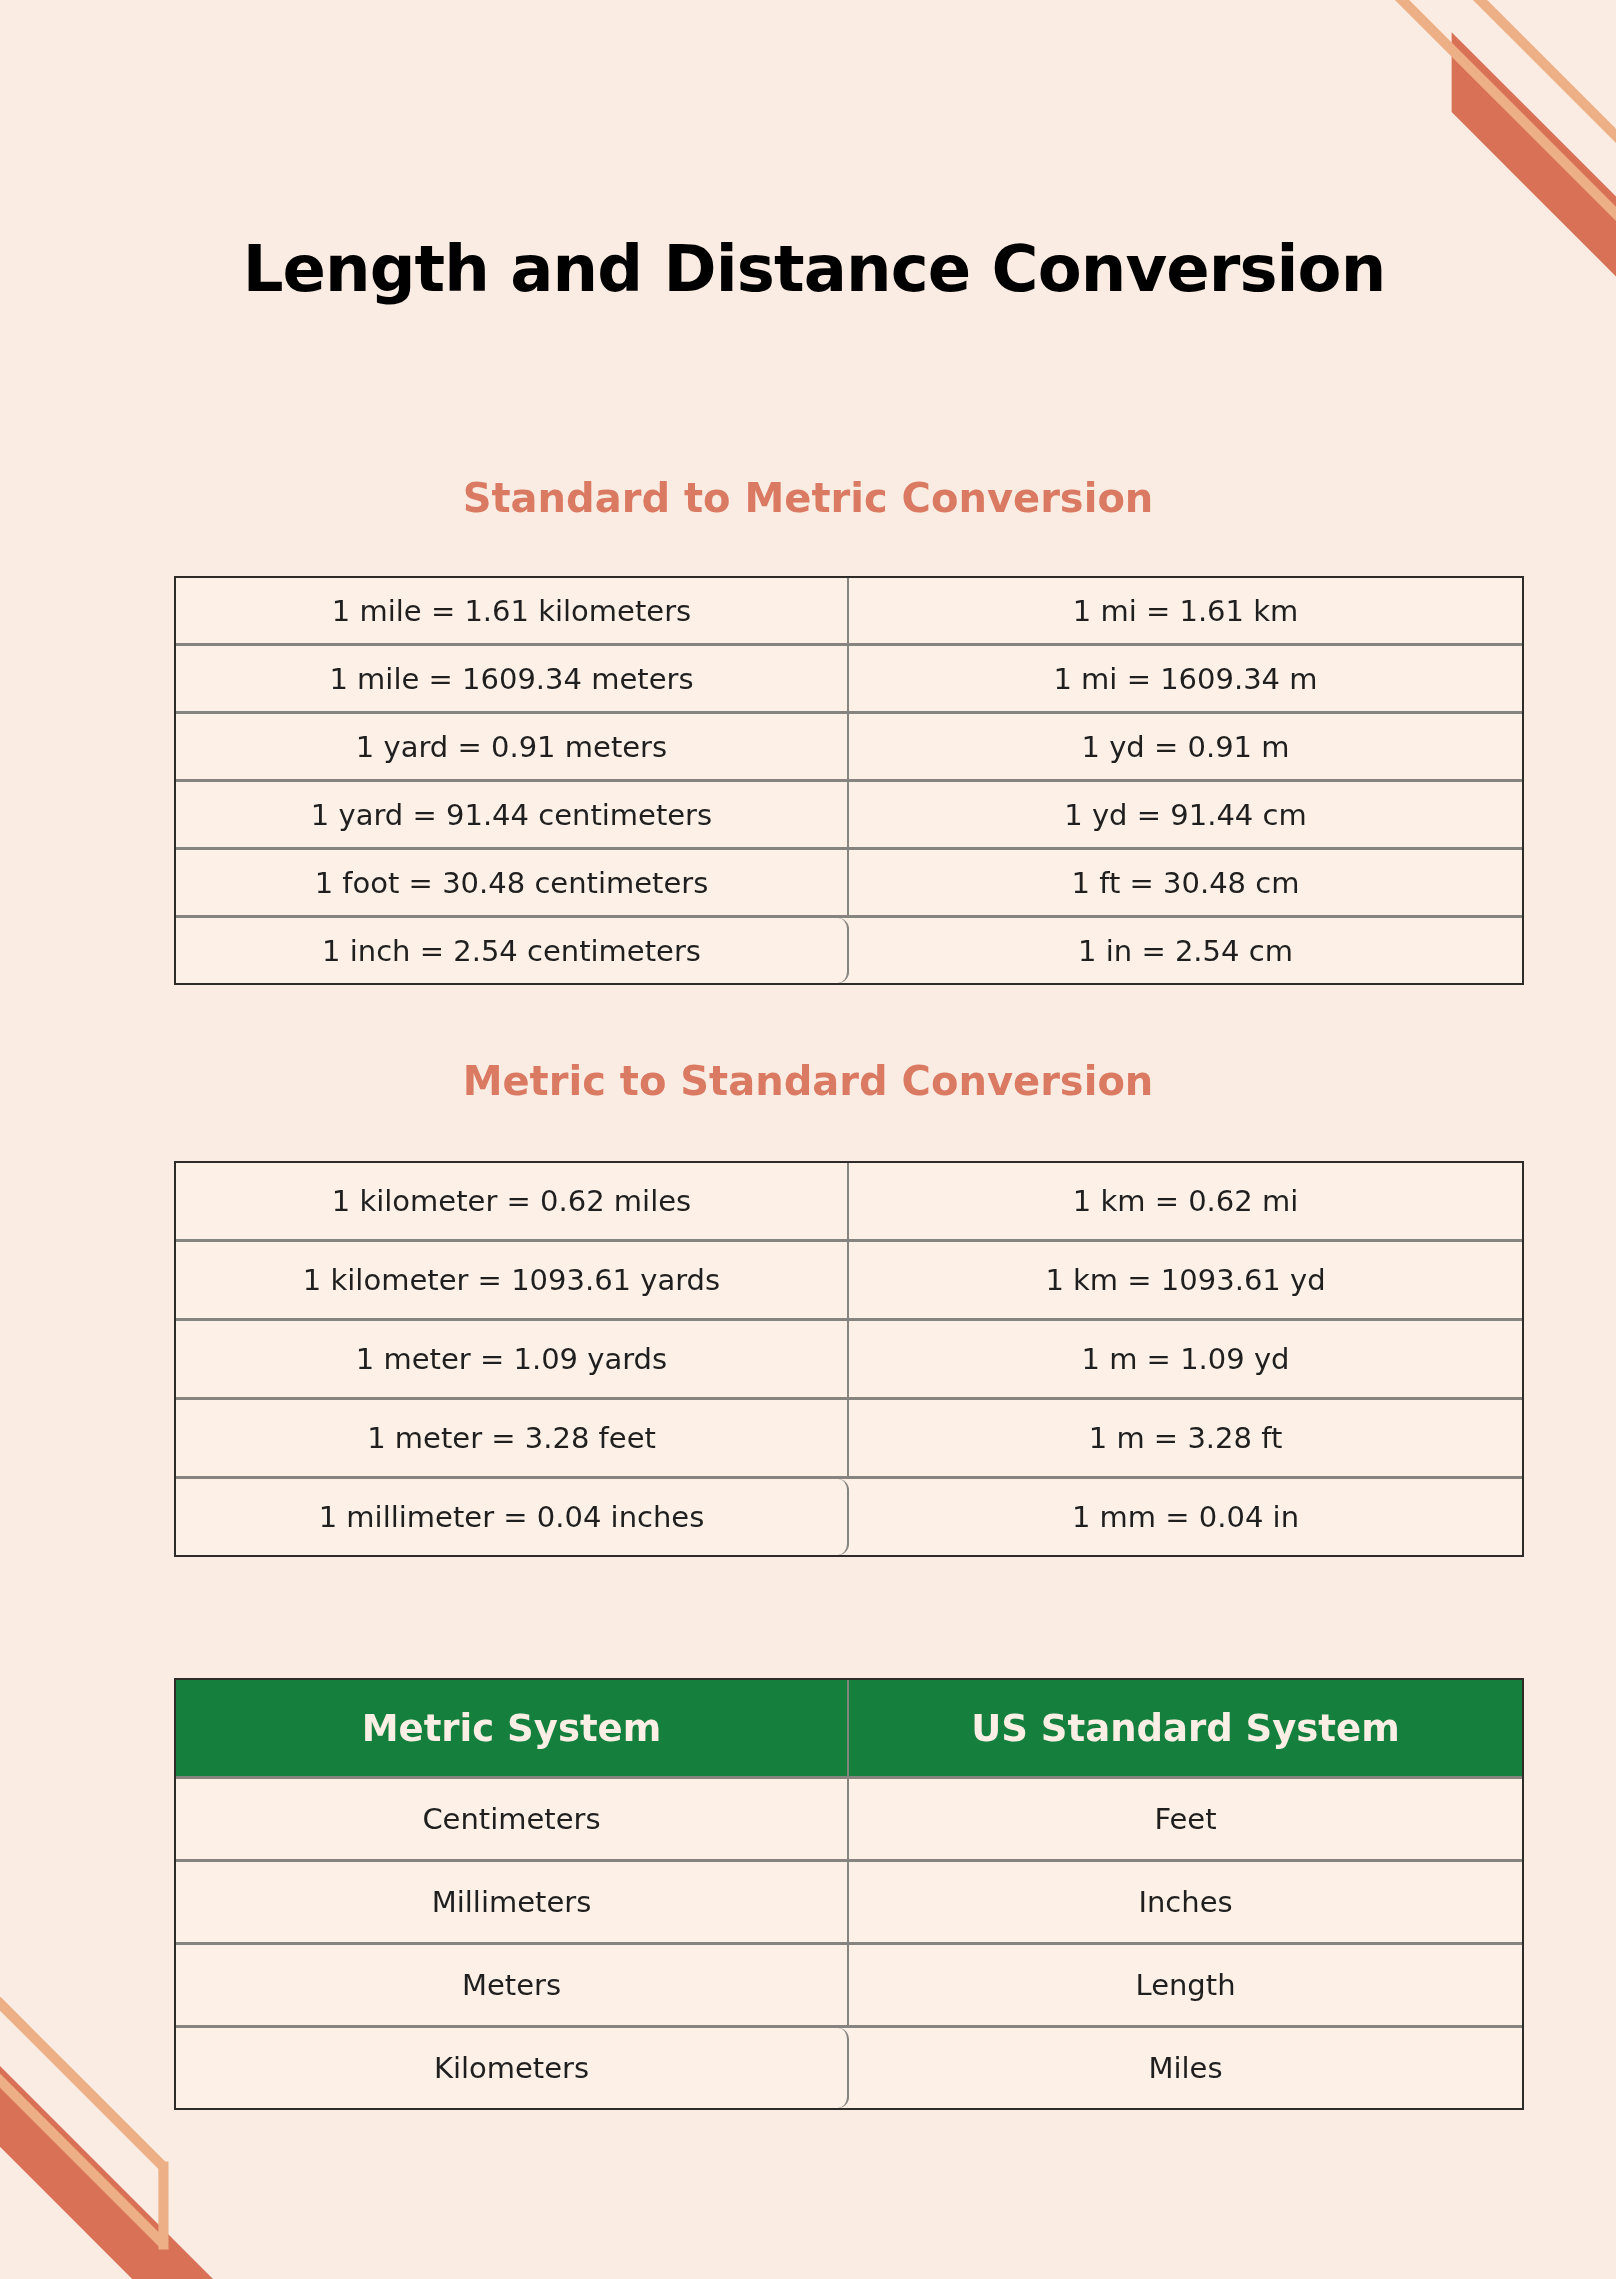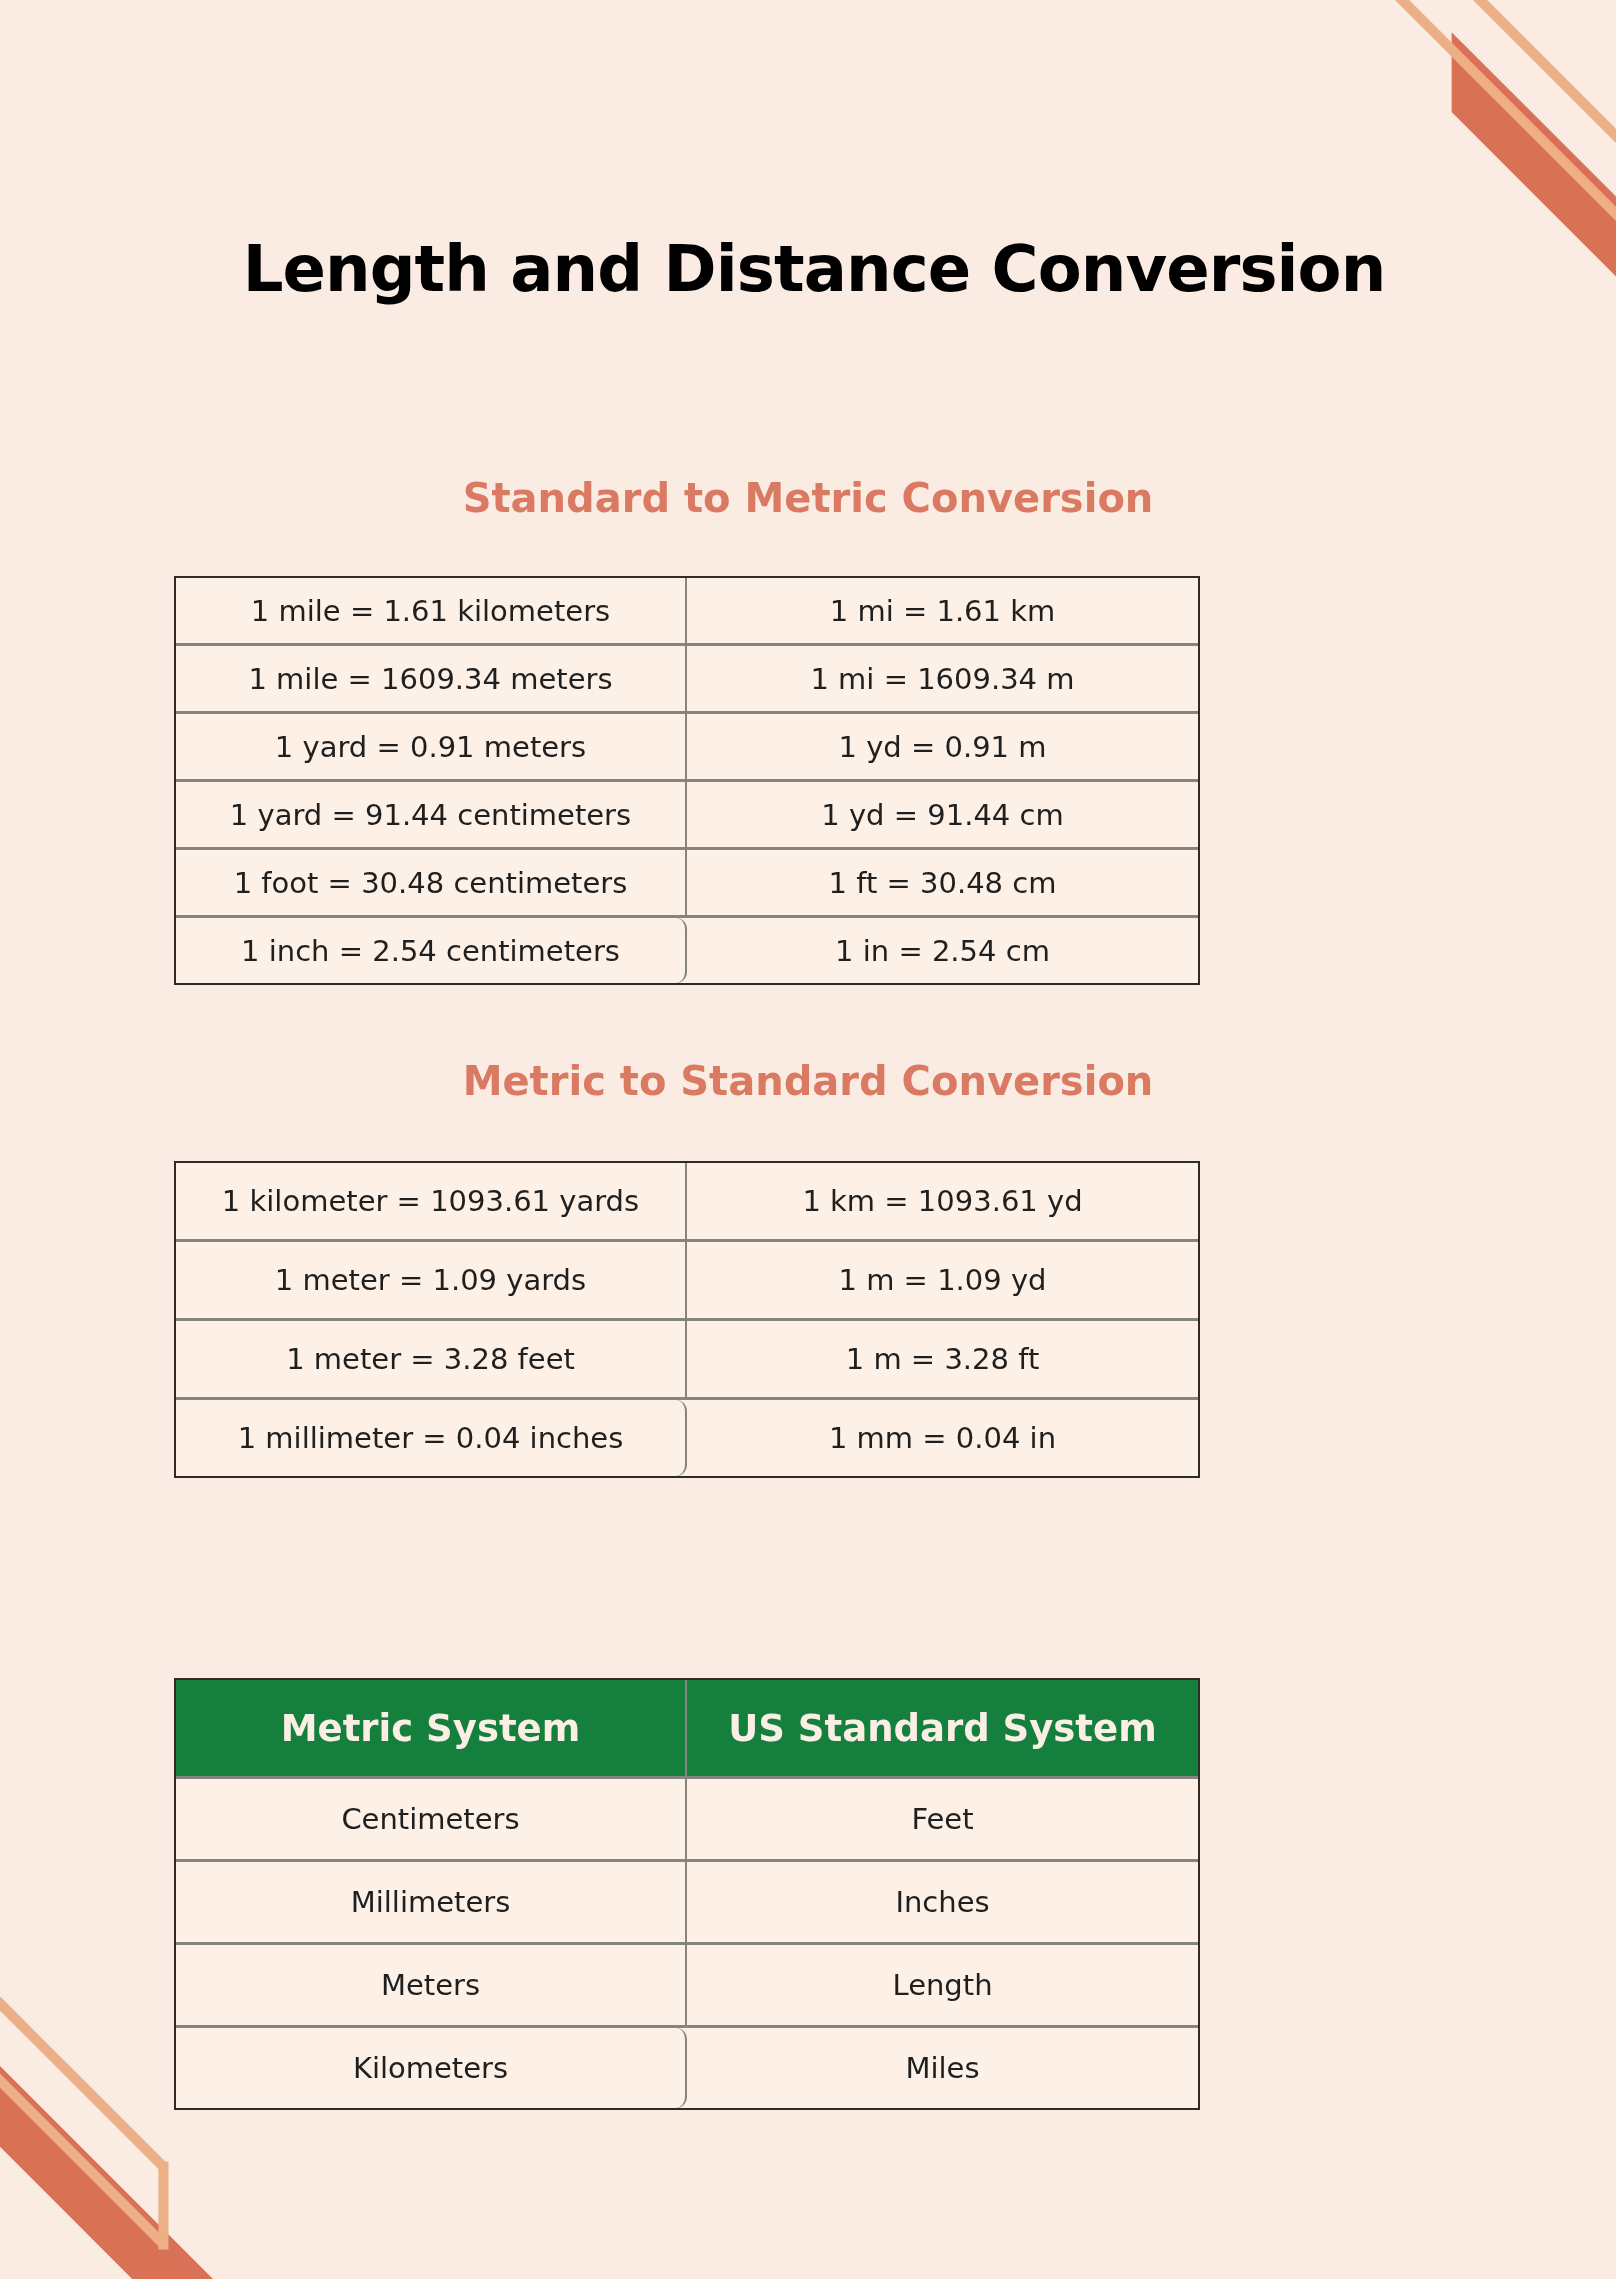--- a/index.html
+++ b/index.html
@@ -20,21 +20,21 @@
   }
   .section-heading {
     position: absolute; left: 0; width: 100%;
     margin: 0; text-align: center;
     font-size: 40px; font-weight: bold; color: #DA7A62;
   }
   #heading-std-metric { top: 475px; }
   #heading-metric-std { top: 1058px; }
 
   table.conv {
-    position: absolute; left: 174px; width: 1026px;
+    position: absolute; left: 174px; width: 1350px;
     border-spacing: 0; table-layout: fixed;
     background: #FCF0E7;
     border: 2.8px solid #2F2B28;
   }
   #table-std-metric { top: 576px; }
   #table-metric-std { top: 1161px; }
   #table-systems    { top: 1678px; }
 
   .conv td, .conv th {
     text-align: center; vertical-align: middle;
@@ -101,20 +101,24 @@
       <td>1 in = 2.54 cm</td>
     </tr>
   </tbody>
 </table>
 
 <h2 class="section-heading" id="heading-metric-std">Metric to Standard Conversion</h2>
 
 <table class="conv" id="table-metric-std">
   <tbody>
     <tr>
+      <td>1 kilometer = 0.62 miles</td>
+      <td>1 km = 0.62 mi</td>
+    </tr>
+    <tr>
       <td>1 kilometer = 1093.61 yards</td>
       <td>1 km = 1093.61 yd</td>
     </tr>
     <tr>
       <td>1 meter = 1.09 yards</td>
       <td>1 m = 1.09 yd</td>
     </tr>
     <tr>
       <td>1 meter = 3.28 feet</td>
       <td>1 m = 3.28 ft</td>

